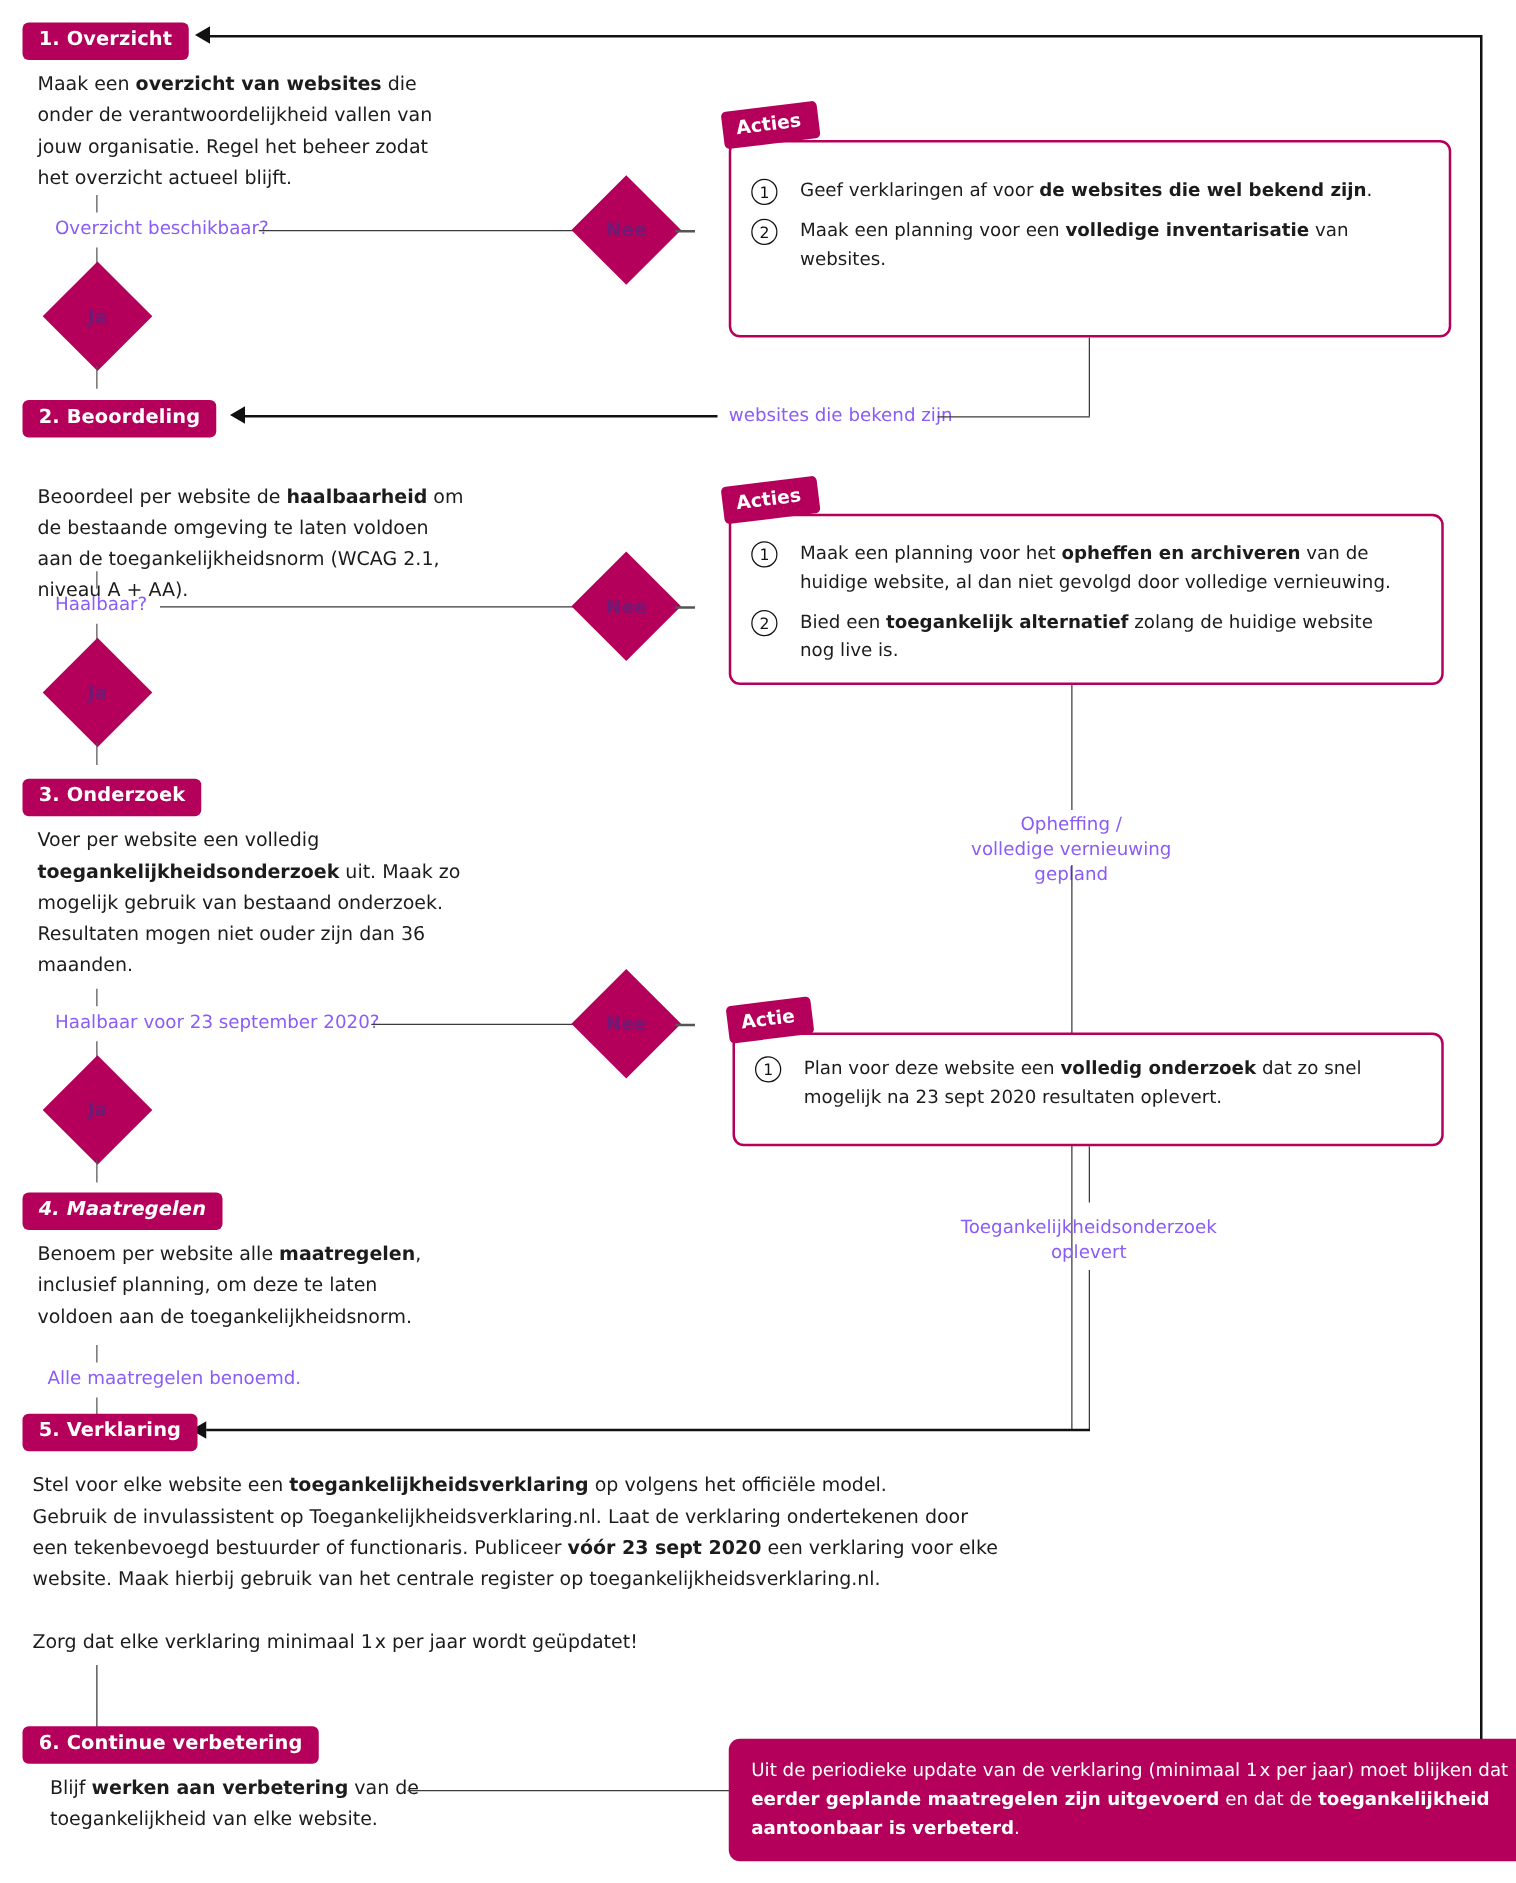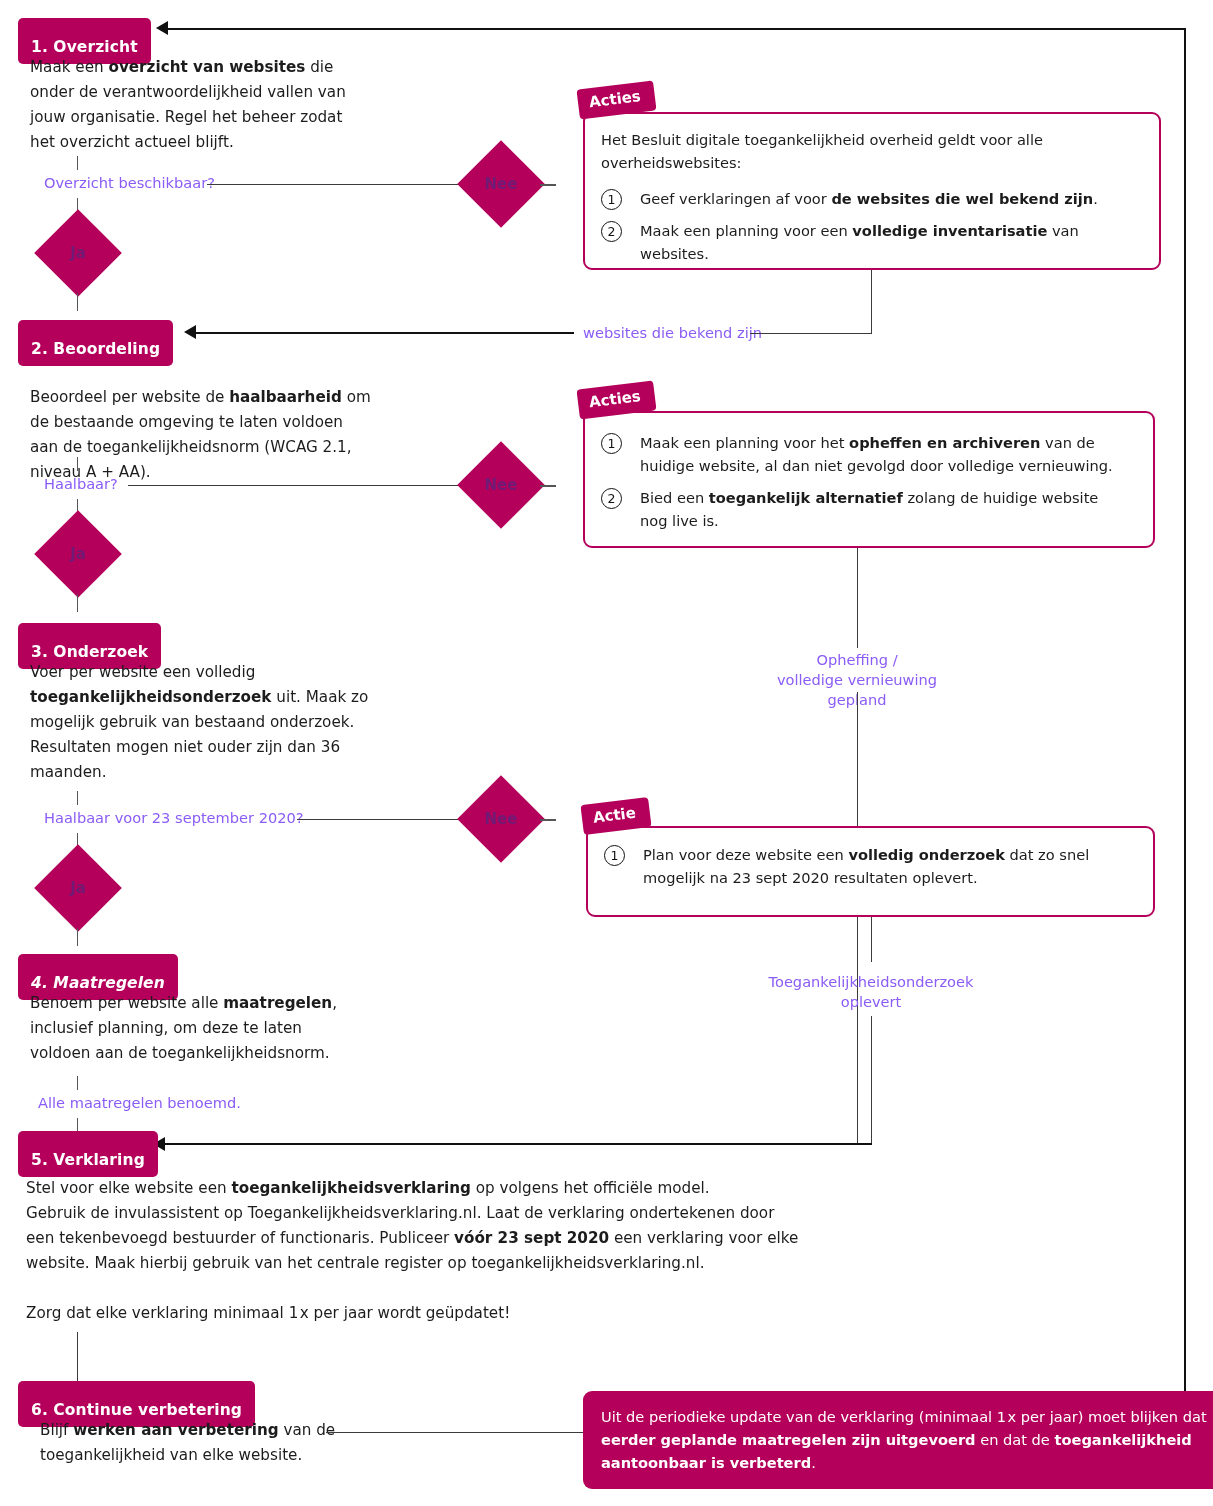--- a/index.html
+++ b/index.html
@@ -15,21 +15,21 @@
   .canvas { position: relative; width:1213px; height:1506px; }
 
   
   .step-badge {
     position: absolute;
     background: #B4005A;
     color: #fff;
     font-weight: bold;
     font-size: 15.5px;
     line-height: 1;
-    padding: 22px 13px 8px 13px;
+    padding: 6px 13px 8px 13px;
     border-radius: 5px;
     white-space: nowrap;
     letter-spacing: .1px;
   }
 
   
   .body-text {
     position: absolute;
     font-size: 15.2px;
     line-height: 25px;
@@ -152,21 +152,20 @@
   <div class="diamond-label" style="left:470px; top:153px;">Nee</div>
   <div class="dash" style="left:540px; top:184px; width:16px;"></div>
 
   <div class="diamond" style="left:47px; top:222px;"></div>
   <div class="diamond-label" style="left:47px; top:222px;">Ja</div>
   <div class="tick" style="left:77px; top:293px; height:18px;"></div>
 
   <div class="card-tab" style="left:578px; top:85px;">Acties</div>
   <div class="card" style="left:583px; top:112px; width:578px; height:158px;">
     <div class="card-inner">
-      <div class="card-intro" style="width:520px;">Het Besluit digitale toegankelijkheid overheid geldt voor alle overheidswebsites:</div>
       <ul class="numlist" style="margin-top:13px;">
         <li class="numrow">
           <span class="numcircle">1</span>
           <span class="numtext">Geef verklaringen af voor <b>de websites die wel bekend zijn</b>.</span>
         </li>
         <li class="numrow">
           <span class="numcircle">2</span>
           <span class="numtext">Maak een planning voor een <b>volledige inventarisatie</b> van websites.</span>
         </li>
       </ul>

